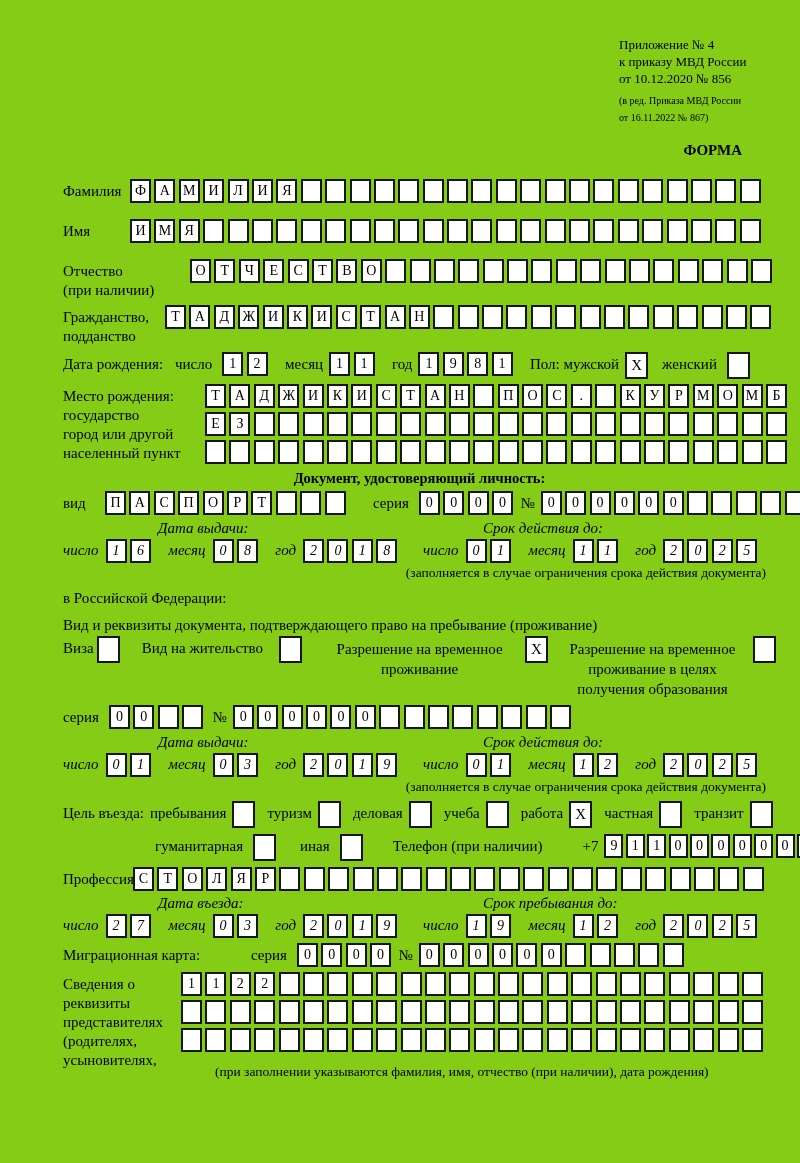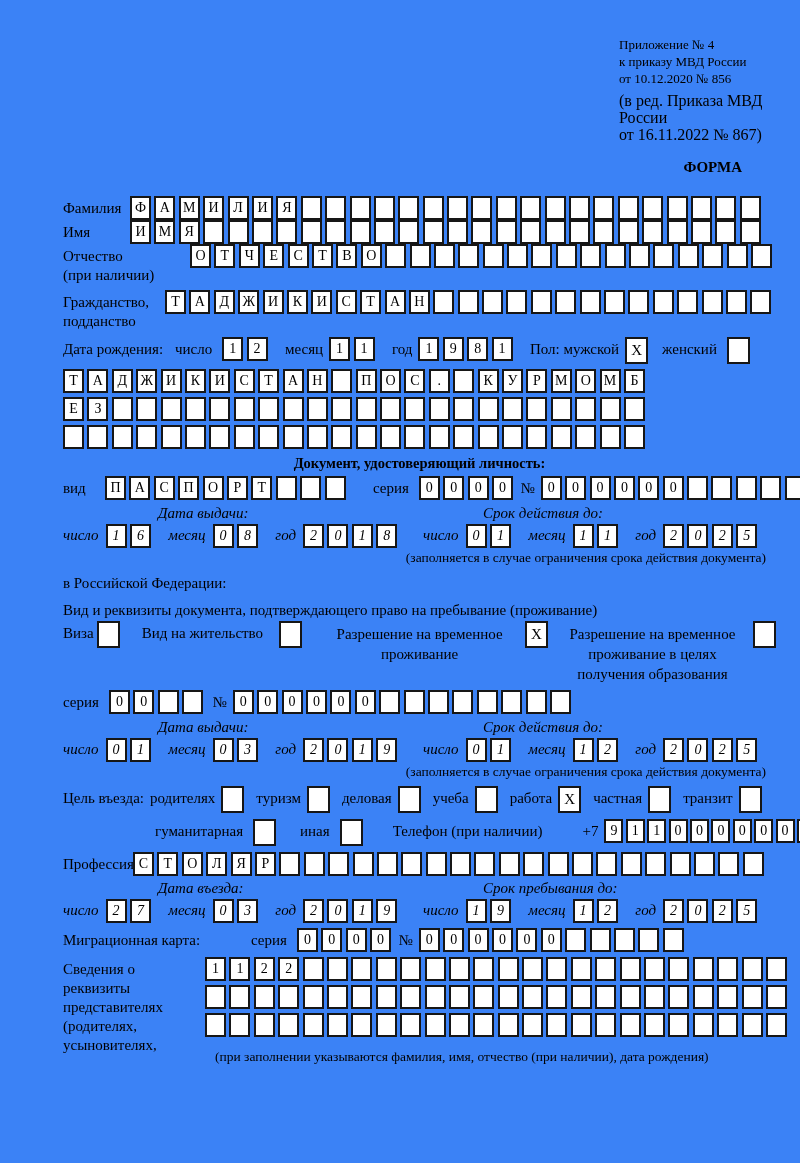--- a/index.html
+++ b/index.html
@@ -1,45 +1,45 @@
 <!DOCTYPE html>
 <html><head>
 <meta charset="utf-8">
 <style>
   html,body{margin:0;padding:0;background:#fff;}
-  .page{position:relative;width:800px;height:1163px;background:#3b82f6;color:#000;
+  .page{position:relative;width:800px;height:1163px;background:#84cc16;color:#000;
         font-family:"Liberation Serif","DejaVu Serif",serif;box-sizing:border-box;
         padding:36px 24px 10px 63px;overflow:hidden;}
   .ref{margin-left:556px;font-size:13px;line-height:17px;}
-  .ref2{margin-left:556px;font-size:16px;line-height:17px;margin-top:5px;}
+  .ref2{margin-left:556px;font-size:10px;line-height:17px;margin-top:5px;}
   .forma{text-align:right;padding-right:34px;font-weight:bold;font-size:15px;margin-top:16px;}
   .title{text-align:center;font-weight:bold;font-size:15.5px;line-height:21px;margin-top:20px;}
   .blank-line{display:inline-block;width:52px;border-bottom:2px solid #333;height:14px;margin-left:8px;}
   .sec{font-weight:bold;font-size:14.6px;margin-top:24px;letter-spacing:.1px;}
   .rows{margin-top:18px;}
-  .frow{display:flex;align-items:flex-start;font-size:15px;margin-bottom:0;}
+  .frow{display:flex;align-items:flex-start;font-size:15px;margin-bottom:16px;}
   .flabel{flex:none;padding-top:3px;line-height:19px;}
   .cells{display:flex;flex-wrap:nowrap;}
   .cell{flex:none;width:17px;height:20px;border:2px solid #161616;margin-right:3.4px;
         display:flex;align-items:center;justify-content:center;font-size:14px;background:#fff;}
   .cbx .cell{width:19px;height:23px;margin-right:0;font-size:15px;}
   .tight .cell{width:15px;height:20px;margin-right:2.4px;}
   .stack .cells{margin-bottom:4px;}
   .center-b{font-weight:bold;font-size:14.5px;text-align:center;margin:2px 0 4px 0;}
   .dates{display:flex;font-size:15px;font-style:italic;}
   .dcol-l{width:360px;flex:none;}
   .dcol-r{flex:1;}
   .dhead{font-size:15px;margin-bottom:2px;}
   .dline{display:flex;align-items:flex-start;}
   .dlbl{padding-top:3px;margin-right:7px;}
   .grp{margin-right:14px;}
   .note{font-size:13.5px;text-align:right;padding-right:10px;margin:2px 0 6px 0;}
   .intro{font-size:15px;line-height:22px;}
   .opt{text-align:center;font-size:15px;line-height:20px;padding-top:3px;}
-  .reps{position:relative;gap:24px;}
+  .reps{position:relative;}
   .reps-note{position:absolute;left:152px;top:92px;font-size:13.5px;}
   .mr6{margin-right:6px;} .mr10{margin-right:10px;} .mr12{margin-right:12px;}
   .ml14{margin-left:14px;} .ml24{margin-left:24px;}
 </style>
 </head>
 <body>
 
 <div class="page">
 
   <div class="ref">
@@ -214,20 +214,26 @@
       <span class="cells cbx">
           <span class="cell">X</span>
         </span>
       <span class="flabel mr10 ml14">женский</span>
       <span class="cells cbx">
           <span class="cell"></span>
         </span>
     </div>
 
     <div class="frow" style="margin-bottom:1px">
+      <span class="flabel" style="width:142px">
+        <span>Место рождения:</span><br>
+        <span>государство</span><br>
+        <span>город или другой</span><br>
+        <span>населенный пункт</span>
+      </span>
       <span class="stack">
         <span class="cells">
             <span class="cell">Т</span>
             <span class="cell">А</span>
             <span class="cell">Д</span>
             <span class="cell">Ж</span>
             <span class="cell">И</span>
             <span class="cell">К</span>
             <span class="cell">И</span>
             <span class="cell">С</span>
@@ -489,21 +495,21 @@
               <span class="cell">2</span>
               <span class="cell">5</span>
             </span>
         </div>
       </div>
     </div>
     <div class="note">(заполняется в случае ограничения срока действия документа)</div>
 
     <div class="frow" style="margin-bottom:6px">
       <span class="flabel mr6">Цель въезда:</span>
-      <span class="flabel mr6">родителях</span>
+      <span class="flabel mr6">пребывания</span>
       <span class="cells cbx mr12">
           <span class="cell"></span>
         </span>
       <span class="flabel mr6">туризм</span>
       <span class="cells cbx mr12">
           <span class="cell"></span>
         </span>
       <span class="flabel mr6">деловая</span>
       <span class="cells cbx mr12">
           <span class="cell"></span>

